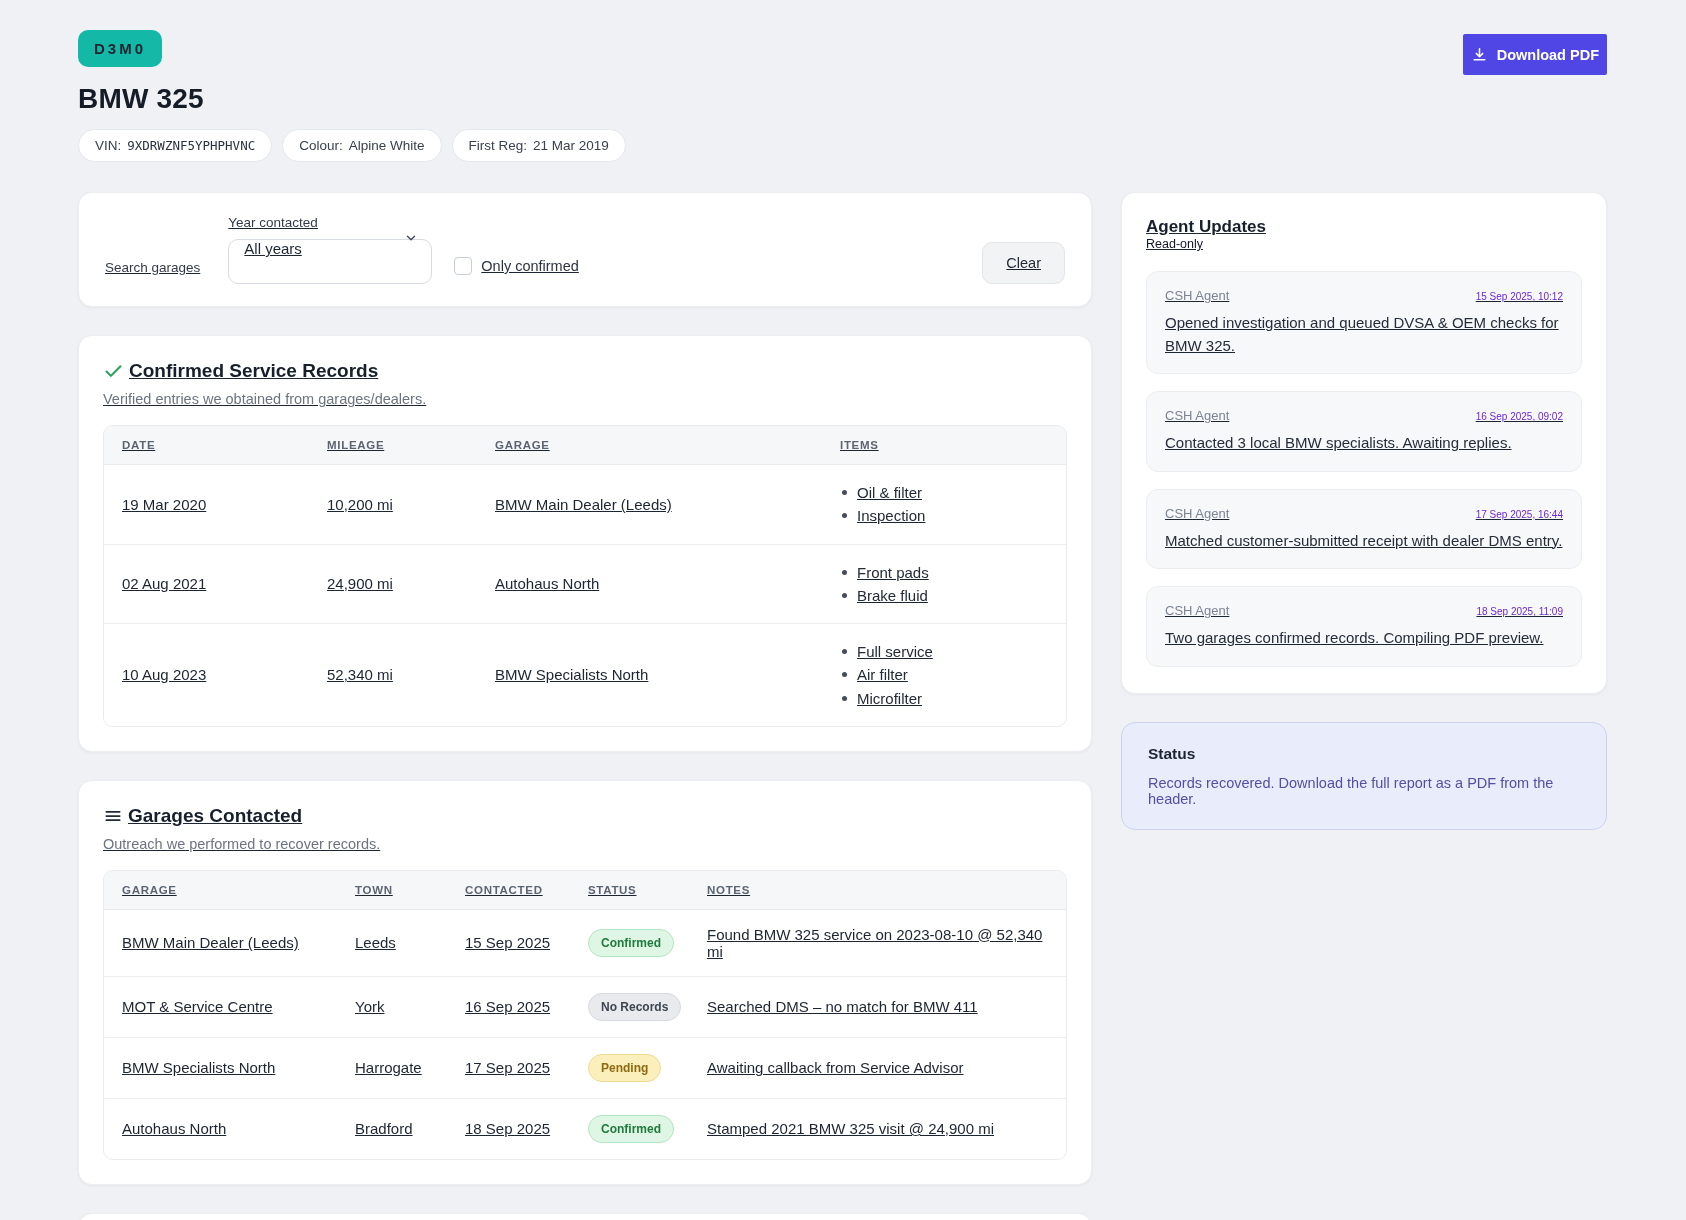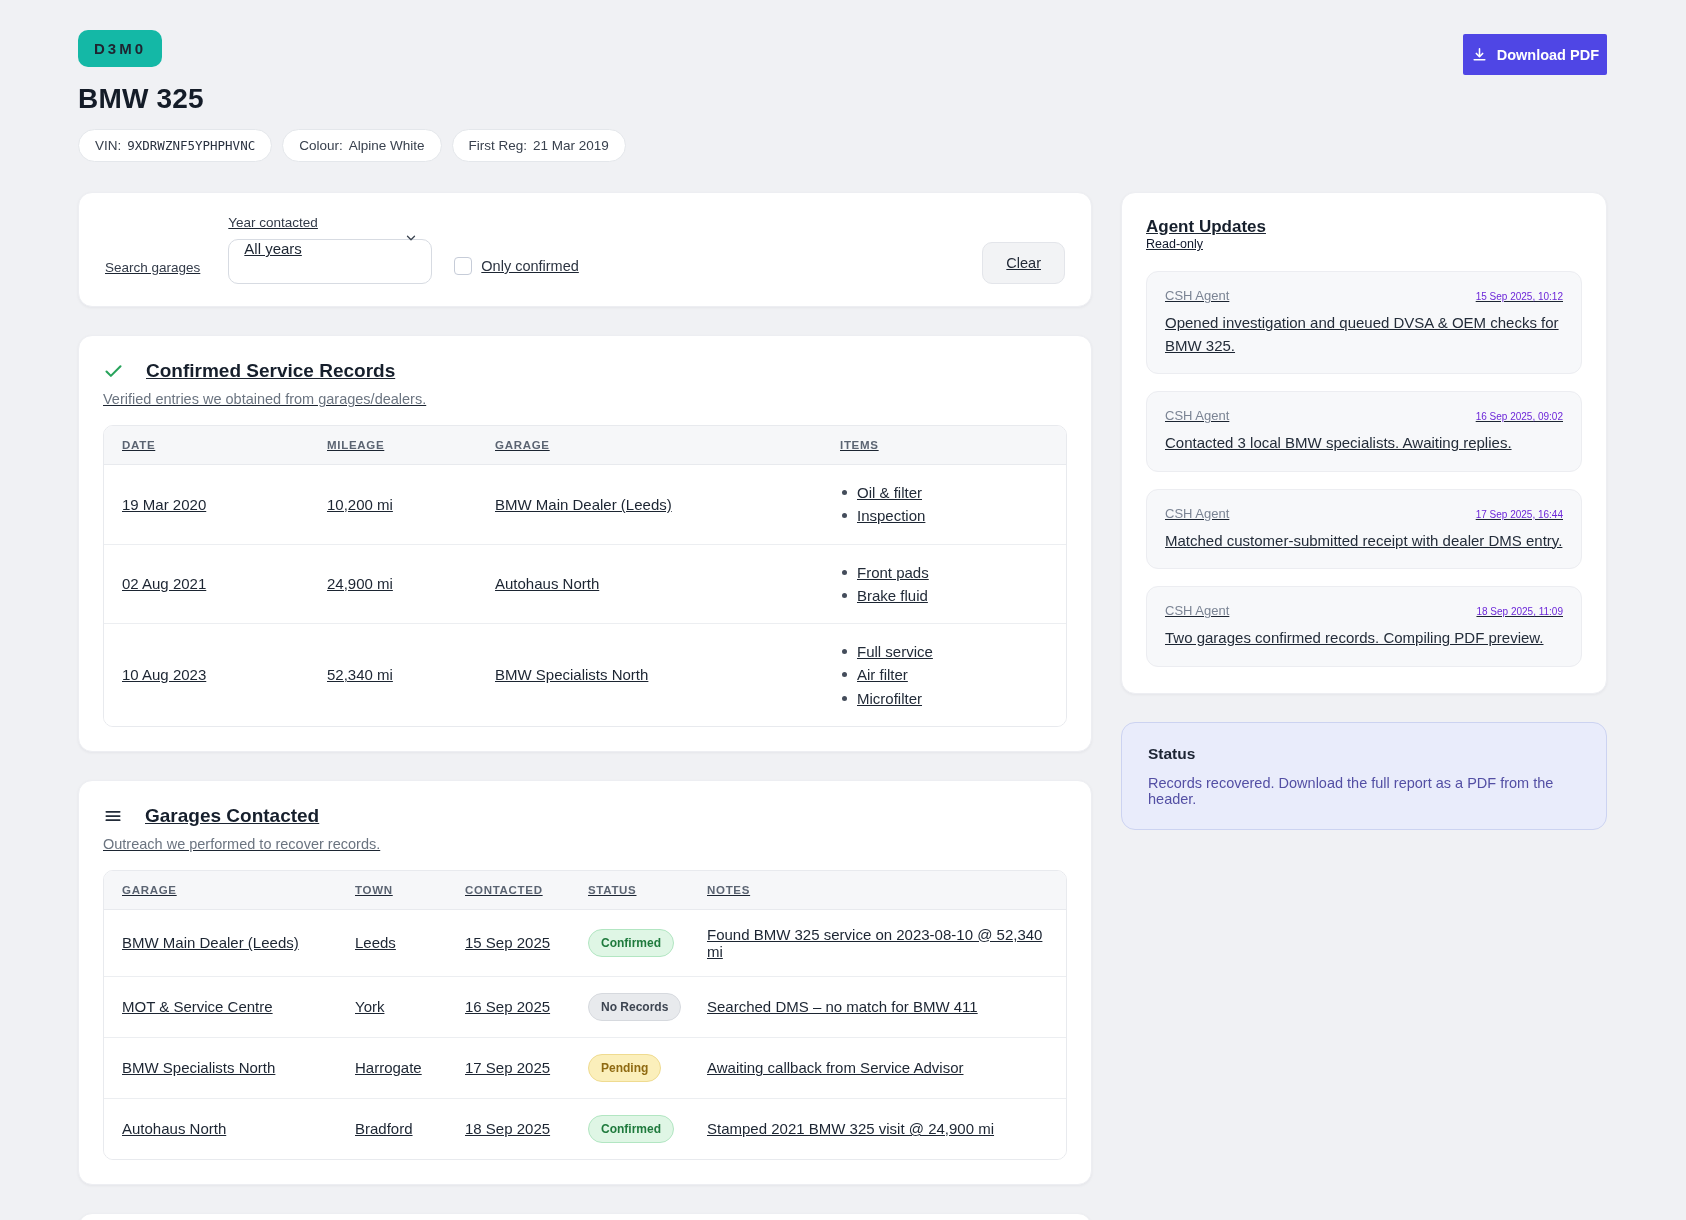--- a/index.html
+++ b/index.html
@@ -60,21 +60,21 @@
     width:18px; height:18px; border:1px solid #c6ccd8; border-radius:4px; background:#fff;
   }
   .checkbox-label { font-size:14.5px; color:#2b3340; }
   .spacer { flex:1; }
   .btn-secondary {
     background:#f2f3f5; border:1px solid #e3e5ea; border-radius:10px; cursor:pointer;
     font-family:inherit; font-size:14.5px; color:#232b38; padding:12px 23px;
   }
 
   
-  .section-head { display:flex; align-items:center; gap:22px; }
+  .section-head { display:flex; align-items:center; gap:5px; }
   .section-title { font-size:19px; font-weight:700; color:#161f2c; }
   .section-sub { font-size:14.5px; color:#6b7480; margin-top:9px; }
 
   table.data { width:100%; border-collapse:separate; border-spacing:0; margin-top:18px;
     border:1px solid #e8eaee; border-radius:10px; overflow:hidden; table-layout:fixed; }
   table.data th {
     background:#f6f7f9; text-align:left; font-size:11.5px; letter-spacing:.7px;
     color:#5b6472; font-weight:600; text-transform:uppercase;
     padding:13px 16px 13px 18px; border-bottom:1px solid #e8eaee;
   }

